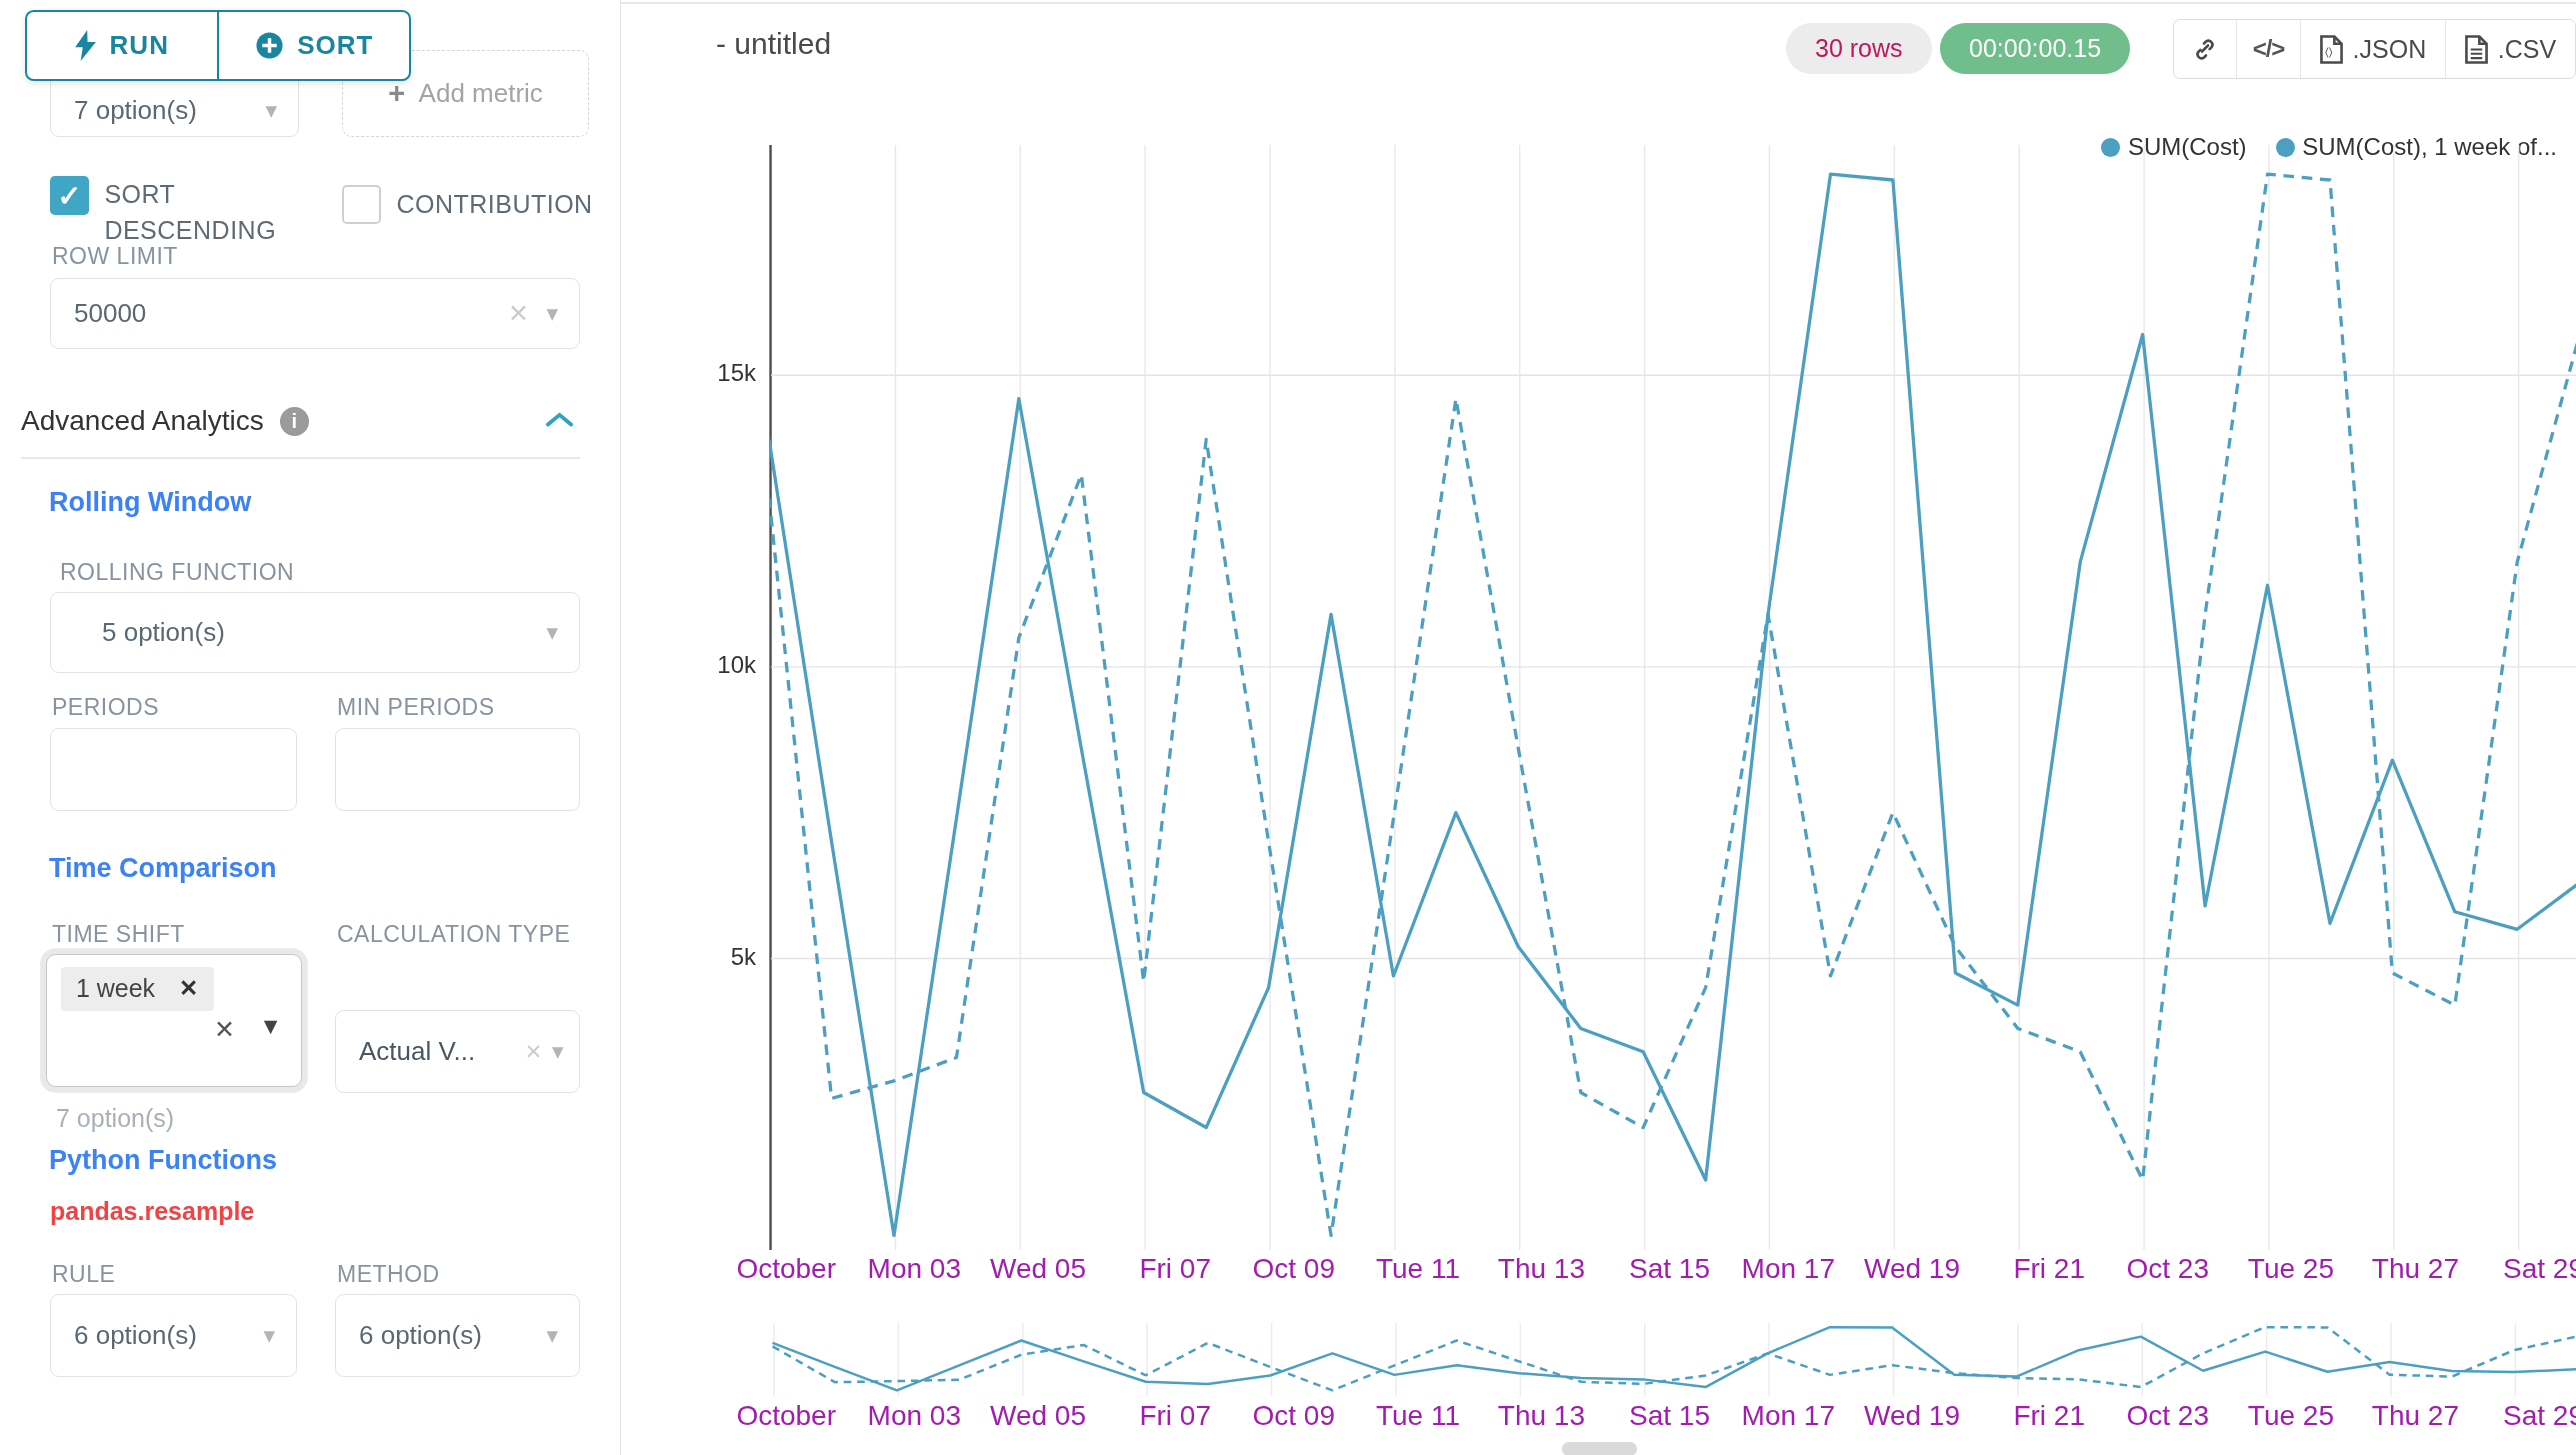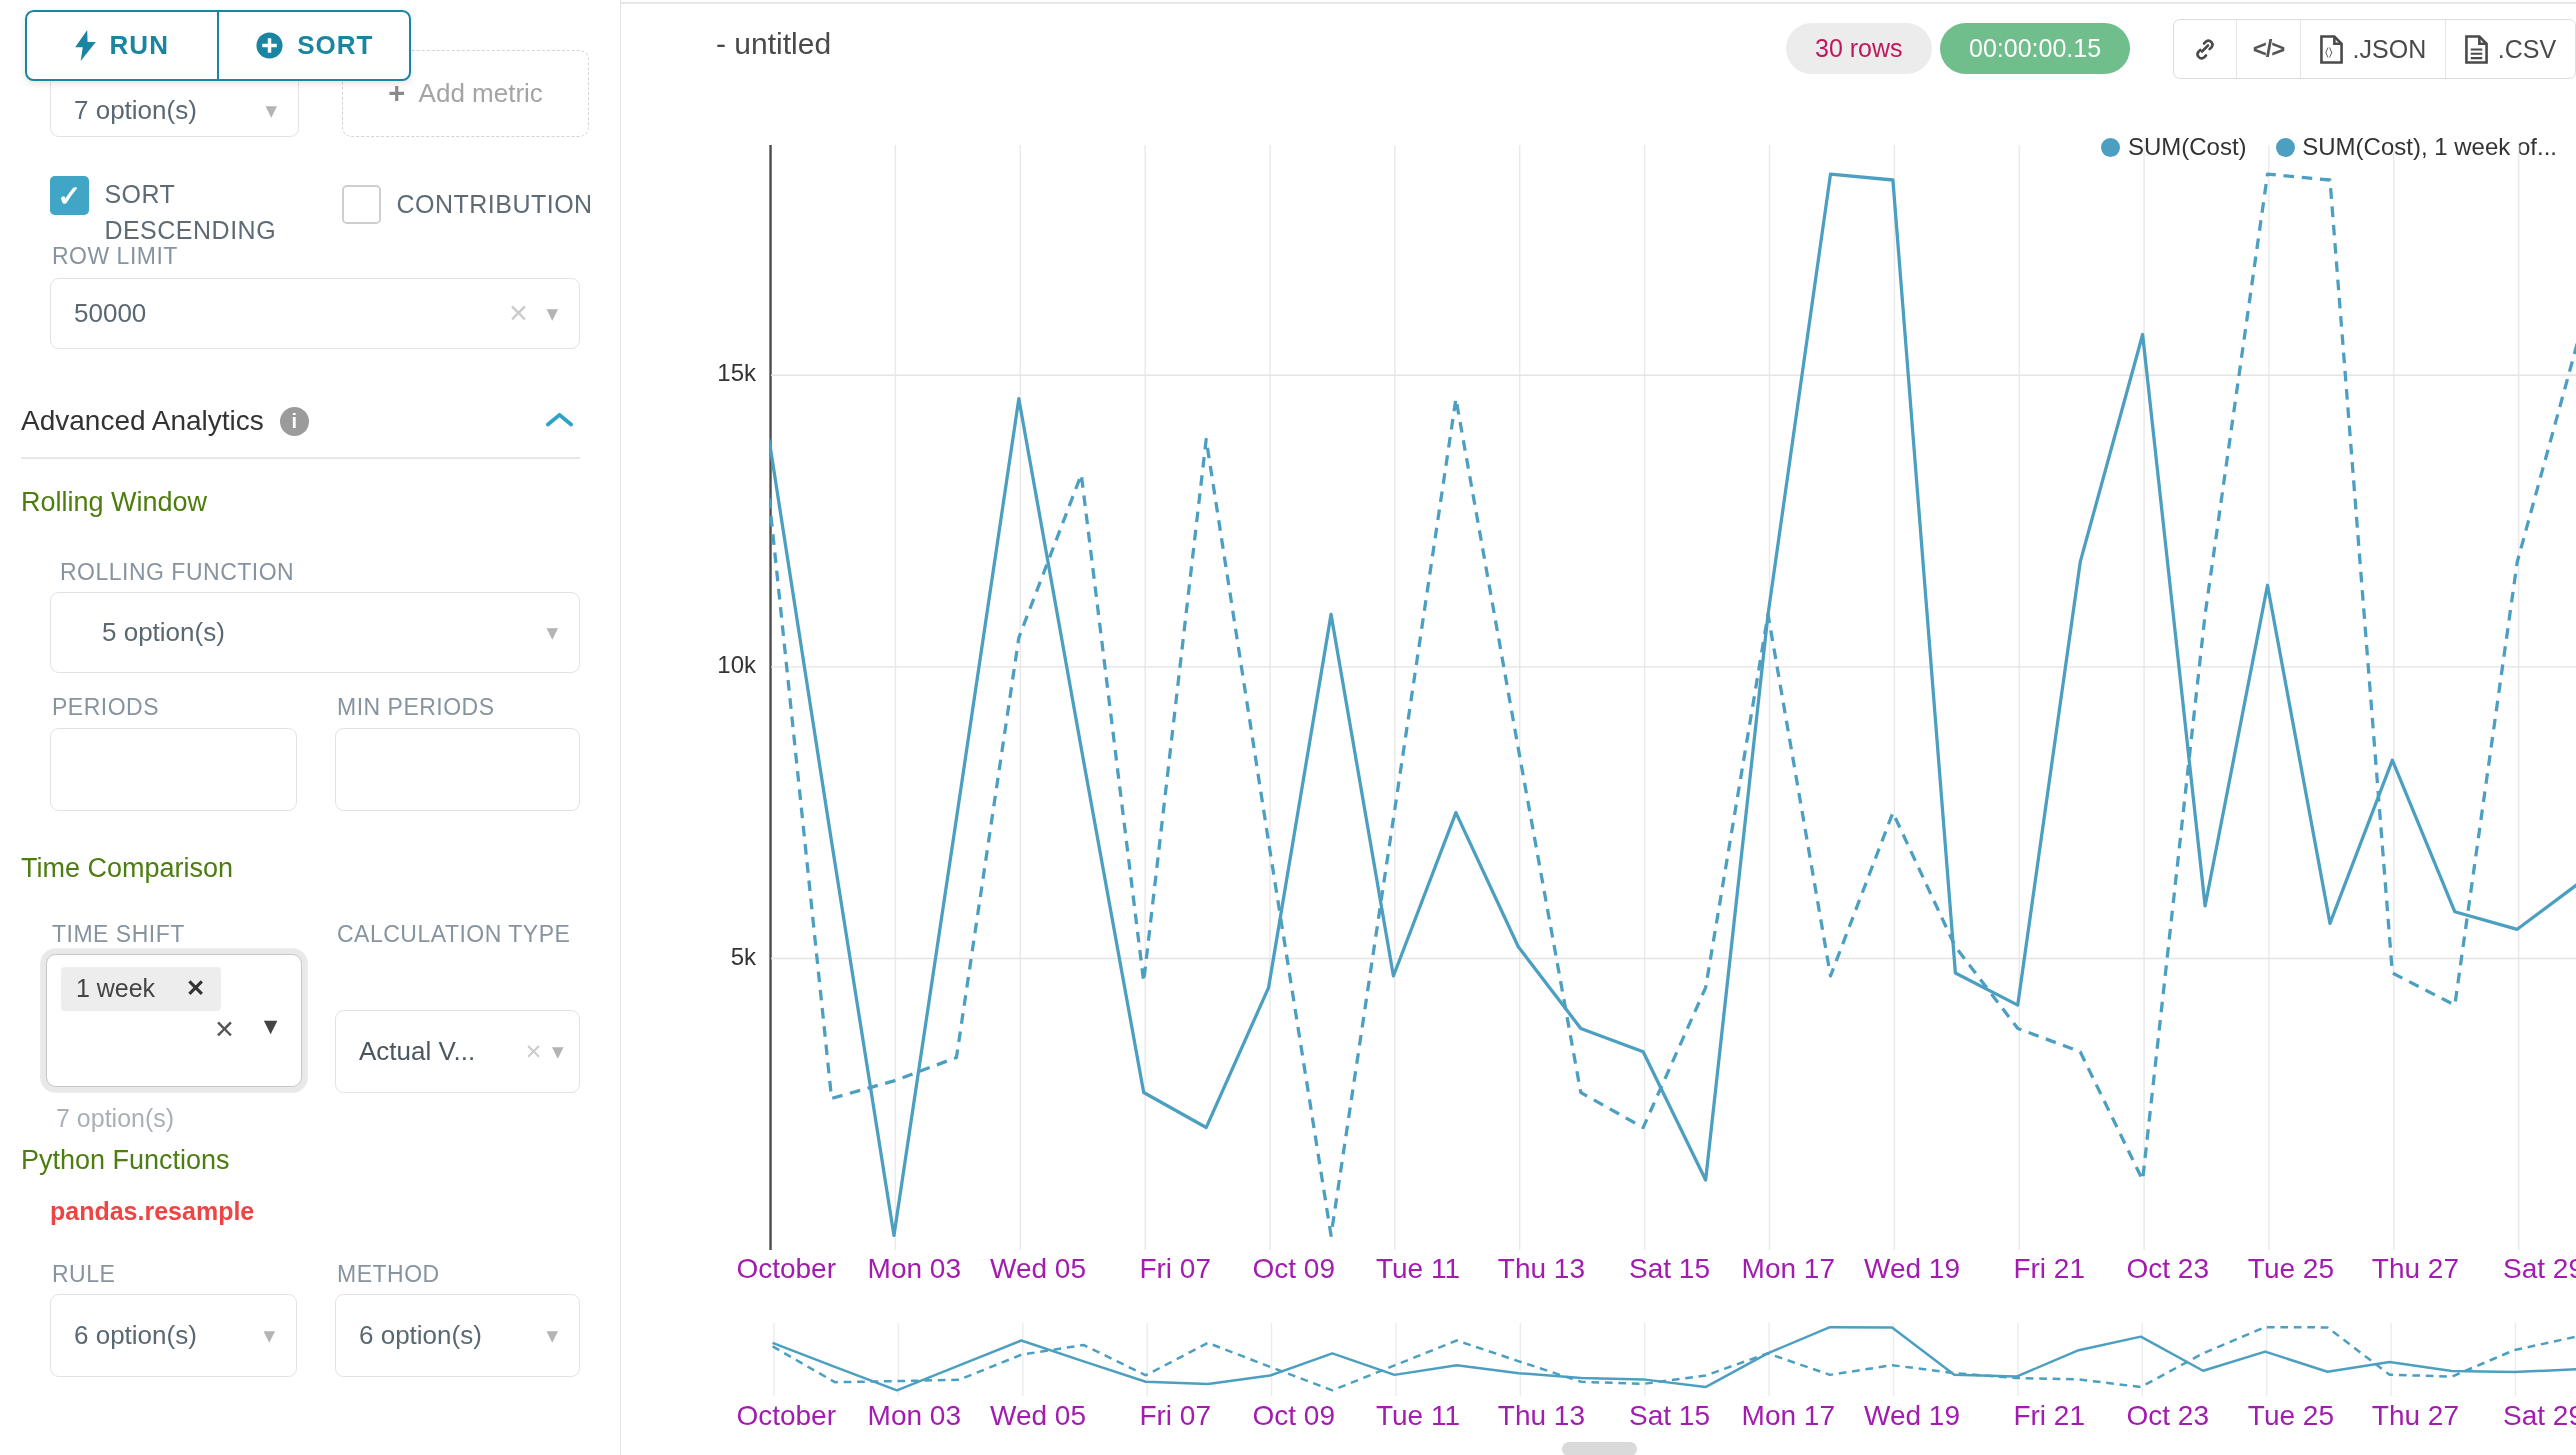--- a/index.html
+++ b/index.html
@@ -12,32 +12,32 @@
   #sidebar { left:0; top:0; width:621px; height:1456px; border-right:1.9px solid #e3e3e3; background:#fff; }
   .btn-group { left:25px; top:9.6px; width:386px; height:71px; display:flex; background:#fff; border:2.4px solid #1a85a0; border-radius:8.7px; box-shadow:0 2.9px 7.7px rgba(0,0,0,0.10); z-index:5; }
   .btn-group .btn { flex:1; display:flex; align-items:center; justify-content:center; gap:13.5px; font-size:26px; font-weight:700; color:#1a85a0; letter-spacing:1px; cursor:pointer; }
   .btn-group .btn + .btn { border-left:2.4px solid #1a85a0; }
   .select { background:#fff; border:1.9px solid #e2e2e2; border-radius:8.7px; color:#5a6872; font-size:26px; display:flex; align-items:center; }
   .select .val { padding-left:23px; flex:1; white-space:nowrap; overflow:hidden; }
   .caret { color:#b4b4b4; font-size:23px; padding-right:21px; }
   .clear-x { color:#cccccc; font-size:25px; padding-right:17.4px; }
   .field-label { font-size:23px; color:#87939f; letter-spacing:0.5px; }
   .section-title { font-size:28px; color:#2b2b2b; font-weight:700; }
-  .subhead { font-size:27px; color:#4d7c0f; font-weight:400; }
+  .subhead { font-size:27px; color:#3b82f6; font-weight:700;margin-left:28px; }
   .helper { font-size:25px; color:#a9b0b7; }
   .checkrow { display:block; }
   .checkbox { width:39px; height:39px; border-radius:4.8px; display:inline-flex; align-items:center; justify-content:center; float:left; margin-right:15.4px; }
   .checkbox.on { background:#41a6c6; color:#fff; font-size:29px; font-weight:700; }
   .checkbox.off { background:#fff; border:2.9px solid #cfcfcf; }
   .checklabel { font-size:25px; color:#5f6b74; line-height:1.45; letter-spacing:0.5px; }
   .info-dot { display:inline-flex; width:29px; height:29px; border-radius:50%; background:#9b9b9b; color:#fff; font-size:20px; align-items:center; justify-content:center; font-weight:700; margin-left:11.6px; vertical-align:1.9px; }
   .divider { height:1.9px; background:#e7e7e7; }
   .dashed-btn { border:1.9px dashed #d4d4d4; border-radius:9.6px; color:#a4a4a4; font-size:26px; display:flex; align-items:center; justify-content:center; gap:13.5px; background:#fff; }
   .tagbox { border:1.9px solid #c6c6c6; border-radius:9.6px; background:#fff; box-shadow:0 0 0 5.8px #e9e9e9; }
-  .tag { display:inline-flex; align-items:center; gap:31px; background:#ededed; border-radius:3.9px; padding:7.7px 15.4px; font-size:25px; color:#444; }
+  .tag { display:inline-flex; align-items:center; gap:24px; background:#ededed; border-radius:3.9px; padding:7.7px 15.4px; font-size:25px; color:#444; }
   .tag b { font-size:23px; color:#333; }
 
   
   #panel { left:623px; top:0; width:1953px; height:1456px; }
   .chart-title { font-size:30px; color:#4a4a4a; }
   .pill { height:51px; border-radius:26px; display:flex; align-items:center; padding:0 29px; font-size:25px; }
   .pill.gray { background:#ececec; color:#be185d; }
   .pill.green { color:#fff; }
   .toolbar { display:flex; height:60px; background:#fff; border:1.9px solid #dcdcdc; border-radius:6.7px; overflow:hidden; }
   .toolbar .cell { display:flex; align-items:center; justify-content:center; gap:9.6px; padding:0 19px; font-size:25px; color:#4a4a4a; cursor:pointer; }

